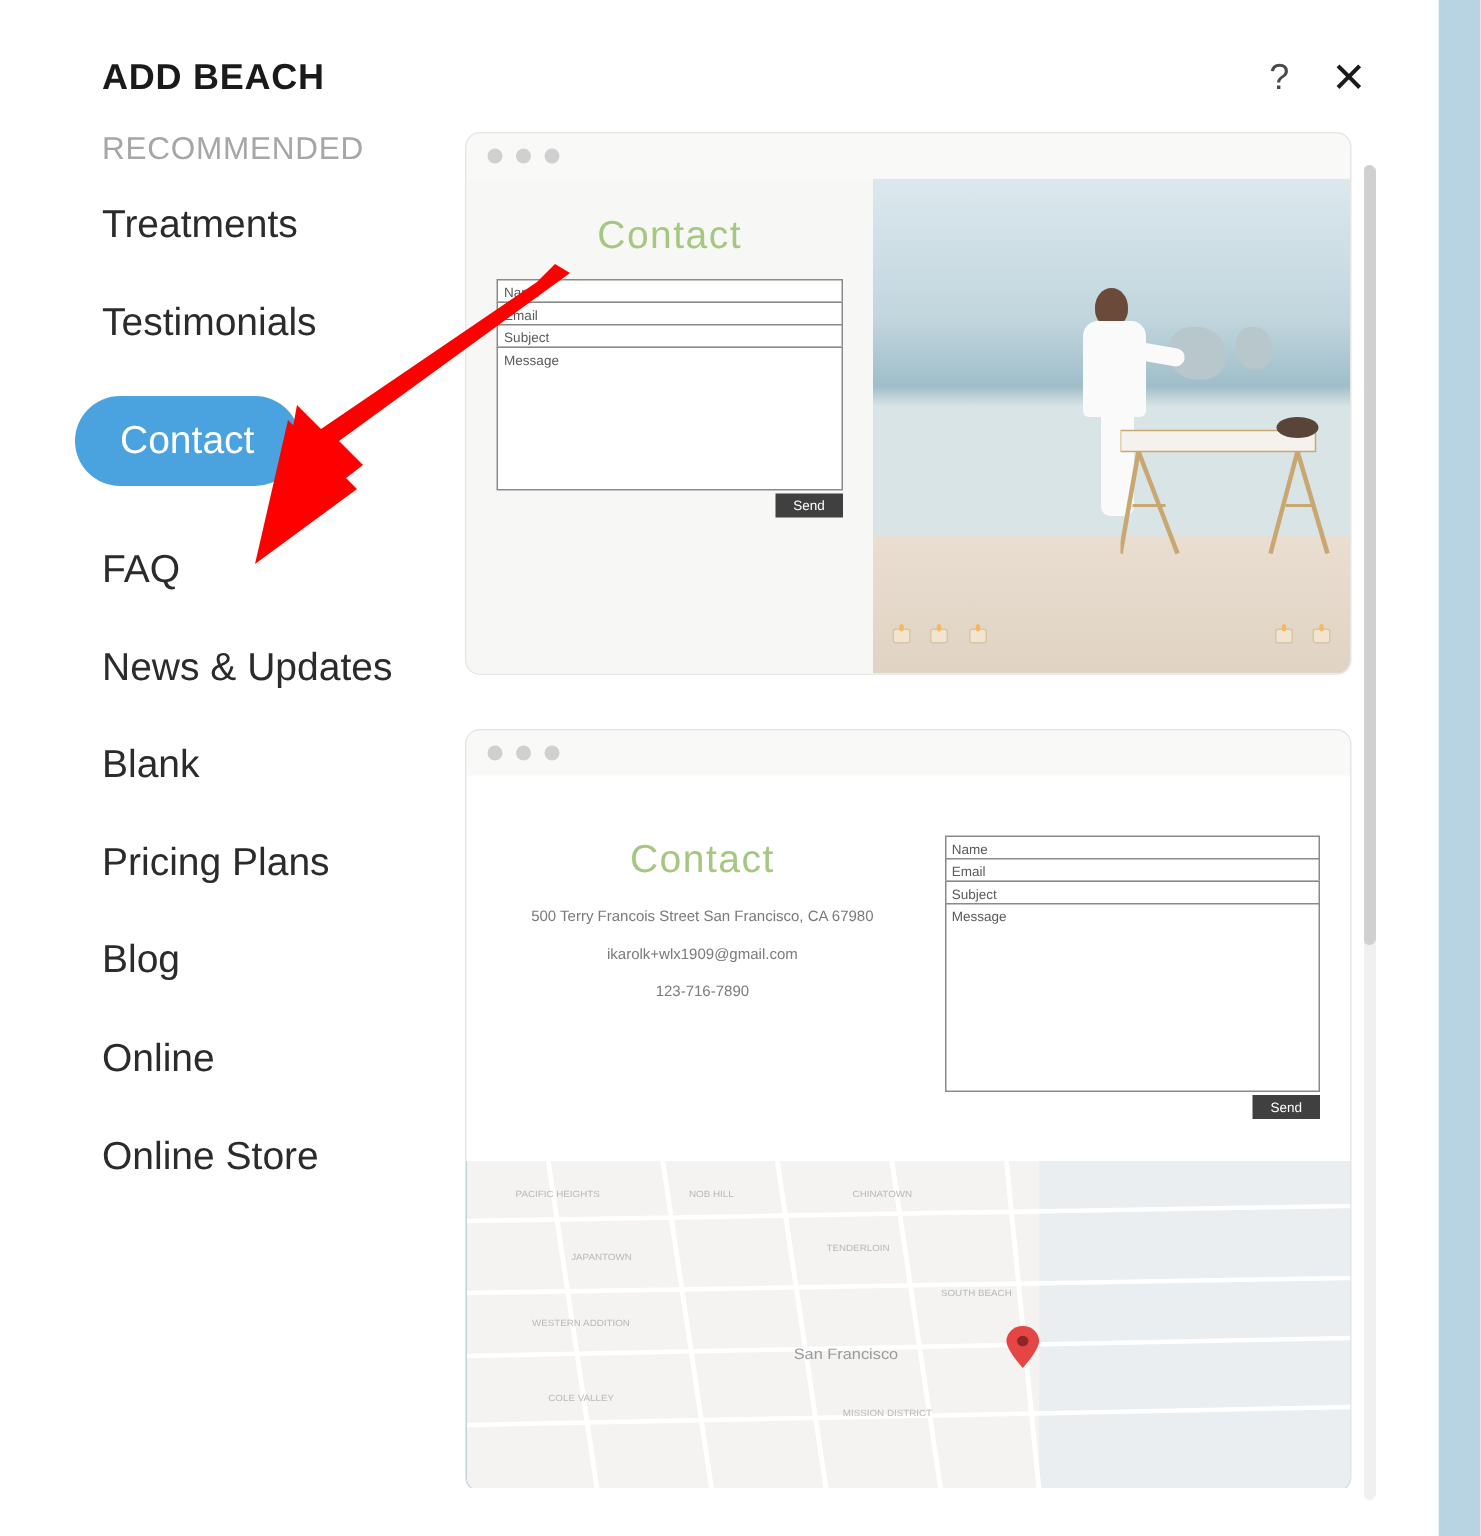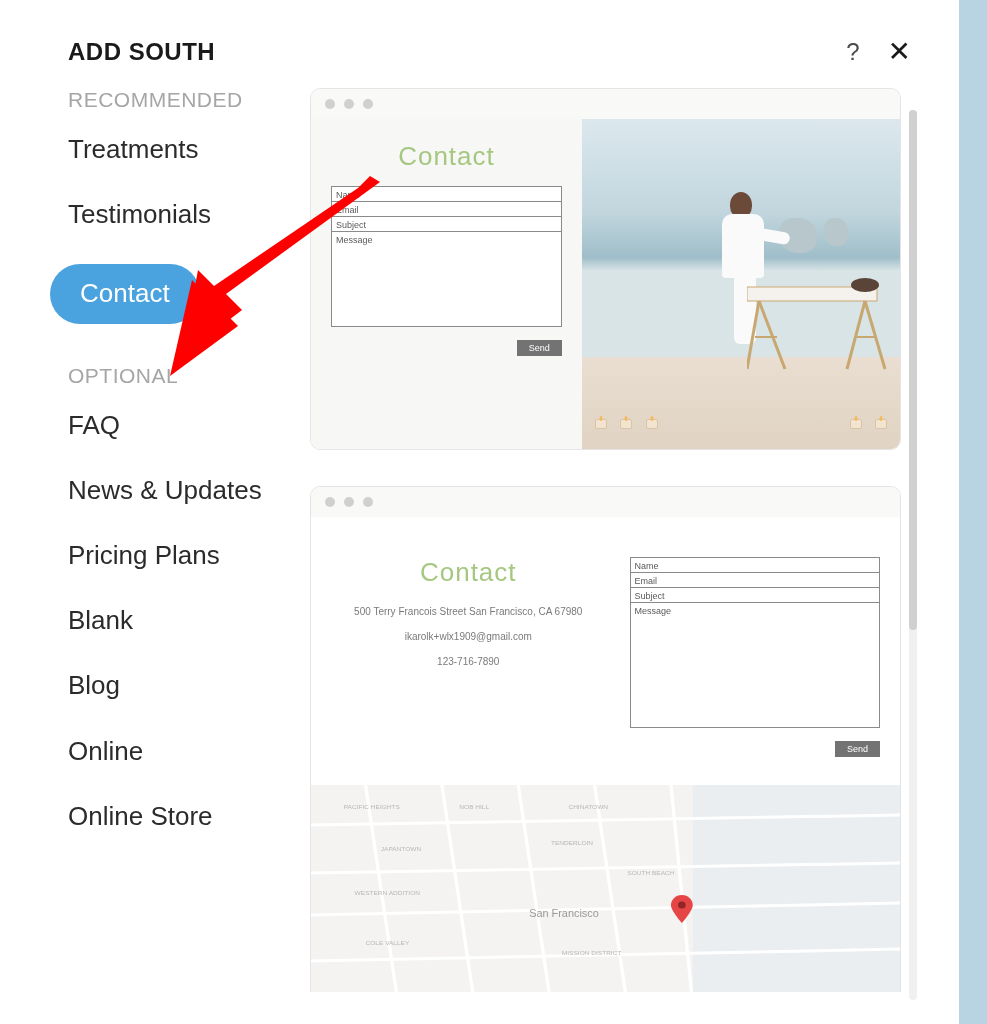--- a/index.html
+++ b/index.html
@@ -110,21 +110,21 @@
     
     .tpl1-body { display: flex; background: #fff; height: 330px; }
     .tpl1-left { width: 46%; background: #f7f7f5; padding: 22px 14px 12px 14px; display: flex; flex-direction: column; align-items: center; }
     .tpl1-title { color: #a6c780; font-size: 26px; font-weight: 400; letter-spacing: 1px; margin-bottom: 14px; }
     .form-stack { width: 95%; display: flex; flex-direction: column; align-items: stretch; }
     .form-field {
       border: 1px solid #8a8a8a; font-size: 9px; color: #5a5a5a; padding: 3px 4px; background: #fff; margin-bottom: -1px; height: 16px;
     }
     .form-field.msg { height: 96px; }
     .send-btn {
-      align-self: flex-end; background: #737373; color: #fff; font-size: 9px; padding: 3px 12px; margin-top: 14px;
+      align-self: flex-end; background: #404040; color: #fff; font-size: 9px; padding: 3px 12px; margin-top: 3px;
     }
     .tpl1-right { flex: 1; position: relative; overflow: hidden; }
     .spa-scene {
       width: 100%; height: 100%; position: relative;
       background: linear-gradient(to bottom, #dce8ee 0%, #c2d6de 28%, #9fbec9 42%, #d8e4e6 46%, #d8e4e6 72%, #e9ded1 72%, #e0d3c3 100%);
     }
     .rock {
       position: absolute; top: 30%; background: #b8c7cc; border-radius: 40% 50% 40% 50%;
     }
     .rock.r1 { left: 62%; width: 38px; height: 35px; }
@@ -179,40 +179,39 @@
       border-radius: 4px;
     }
   </style>
 </head>
 <body>
 
 <div class="right-edge-bar"></div>
 
 <div class="modal">
   <div class="header">
-    <div class="title">ADD SOUTH</div>
+    <div class="title">ADD BEACH</div>
     <div class="header-actions">
       <span class="help-icon">?</span>
       <span class="close-icon">✕</span>
     </div>
   </div>
 
   <div class="content">
     <div class="sidebar">
       <div class="section-label">RECOMMENDED</div>
       <div class="sidebar-item">Treatments</div>
       <div class="sidebar-item">Testimonials</div>
       <div><span class="sidebar-item selected">Contact</span></div>
 
       <div class="section-gap"></div>
-      <div class="section-label">OPTIONAL</div>
       <div class="sidebar-item">FAQ</div>
       <div class="sidebar-item">News &amp; Updates</div>
+      <div class="sidebar-item">Blank</div>
       <div class="sidebar-item">Pricing Plans</div>
-      <div class="sidebar-item">Blank</div>
       <div class="sidebar-item">Blog</div>
       <div class="sidebar-item">Online</div>
       <div class="sidebar-item">Online Store</div>
     </div>
 
     <div class="previews">
 
       <div class="preview-card">
         <div class="browser-bar">
           <div class="browser-dot"></div>

